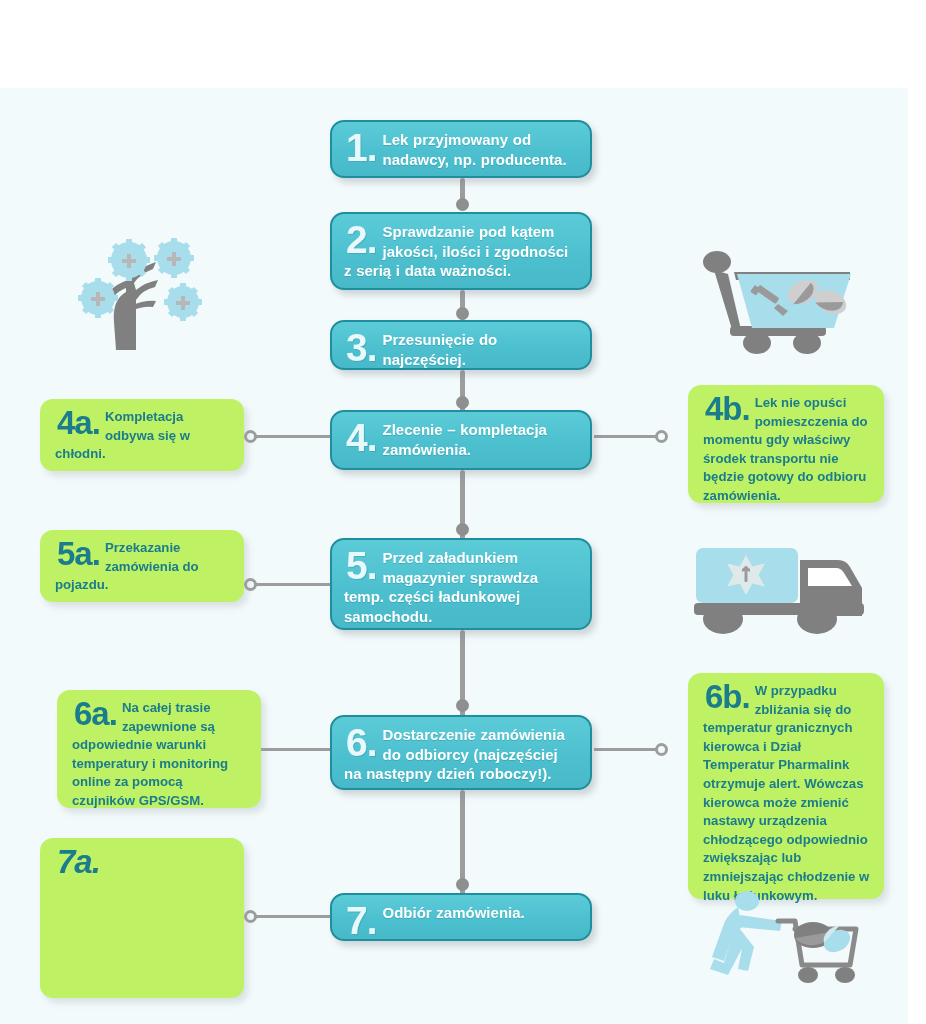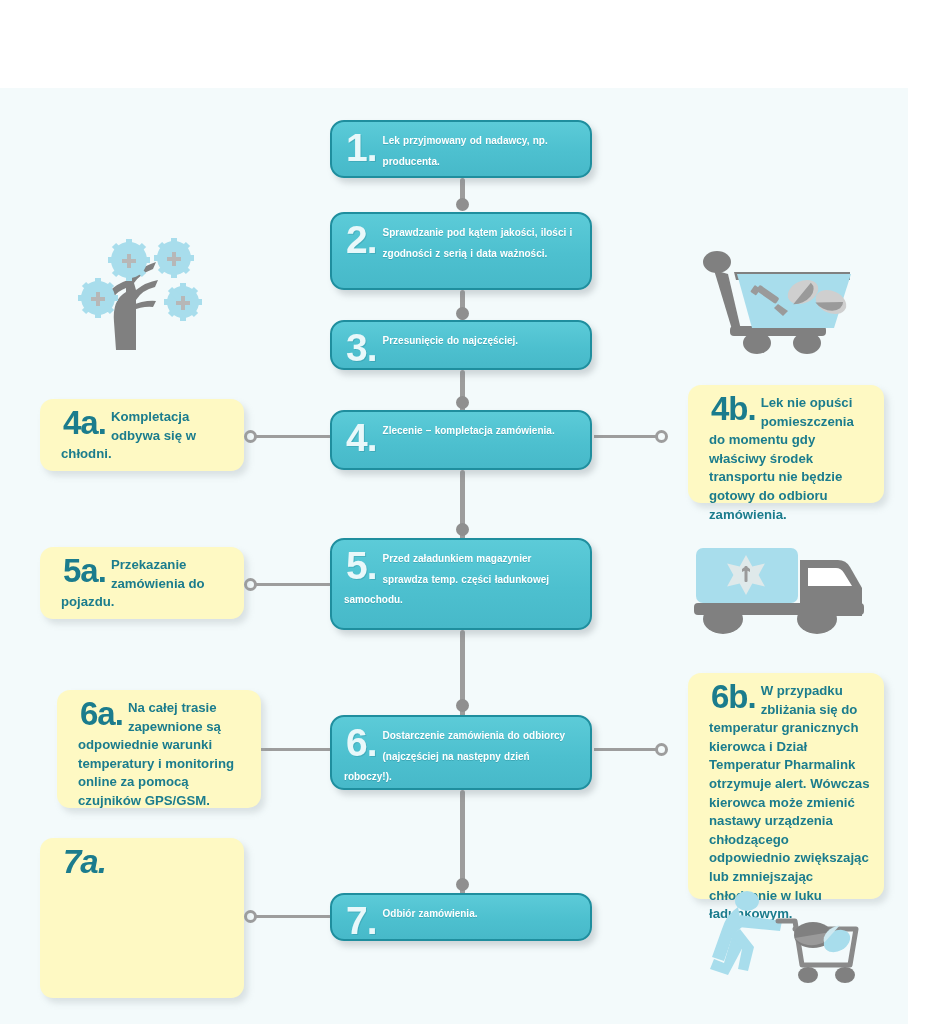--- a/index.html
+++ b/index.html
@@ -46,36 +46,36 @@
   }
   .step .num{
     float:left;
     font-size:39px;line-height:34px;font-weight:bold;
     color:#e9f8fa;
     margin:1px 6px 0 2px;
     letter-spacing:-1px;
     text-shadow:1px 1px 0 rgba(30,120,135,.25);
   }
   .step .txt{
-    font-size:10px;line-height:19.5px;font-weight:bold;
+    font-size:15px;line-height:19.5px;font-weight:bold;
     color:#ffffff;
     text-shadow:0 1px 0 rgba(25,115,130,.30);
     word-spacing:.5px;
     text-align:right;
   }
 
   
   .side{
     position:absolute;
     box-sizing:border-box;
-    background:#fef9c3;
+    background:#bef264;
     border-radius:13px;
     box-shadow:4px 5px 6px rgba(150,160,165,.28);
     color:#1b7c8d;
-    padding:8px 12px 9px 21px;
+    padding:8px 12px 9px 15px;
   }
   .side .num{
     float:left;
     font-size:33px;line-height:28px;font-weight:bold;
     color:#1b7c8d;
     margin:2px 5px 0 2px;
     letter-spacing:-1px;
   }
   .side .txt{
     font-size:13.2px;line-height:17.6px;font-weight:bold;
@@ -158,21 +158,21 @@
   <div class="step" style="left:330px;top:893px;width:262px;height:48px;">
     <span class="num">7.</span>
     <span class="txt">Odbiór zamówienia.</span>
   </div>
 
   <div class="side" style="left:40px;top:399px;width:204px;height:72px;">
     <span class="num">4a.</span>
     <span class="txt">Kompletacja odbywa się w chłodni.</span>
   </div>
 
-  <div class="side" style="left:40px;top:547px;width:204px;height:72px;">
+  <div class="side" style="left:40px;top:530px;width:204px;height:72px;">
     <span class="num">5a.</span>
     <span class="txt">Przekazanie zamówienia do pojazdu.</span>
   </div>
 
   <div class="side" style="left:57px;top:690px;width:204px;height:118px;">
     <span class="num">6a.</span>
     <span class="txt">Na całej trasie zapewnione są odpowiednie warunki temperatury i monitoring online za pomocą czujników GPS/GSM.</span>
   </div>
 
   <div class="side" style="left:40px;top:838px;width:204px;height:160px;font-style:italic;">

